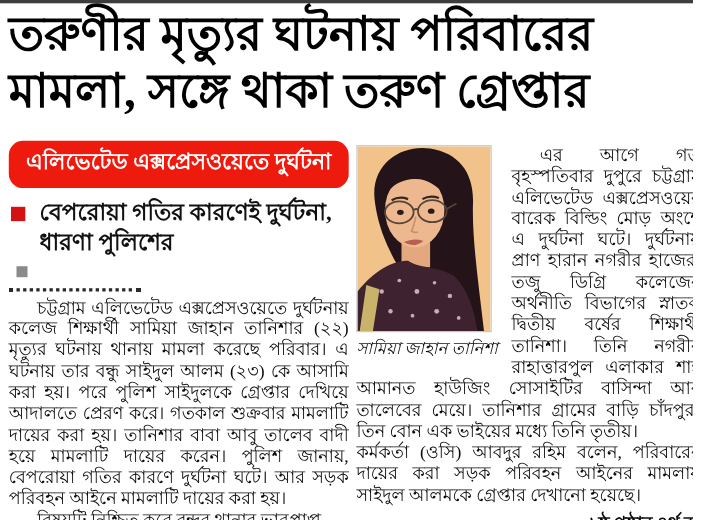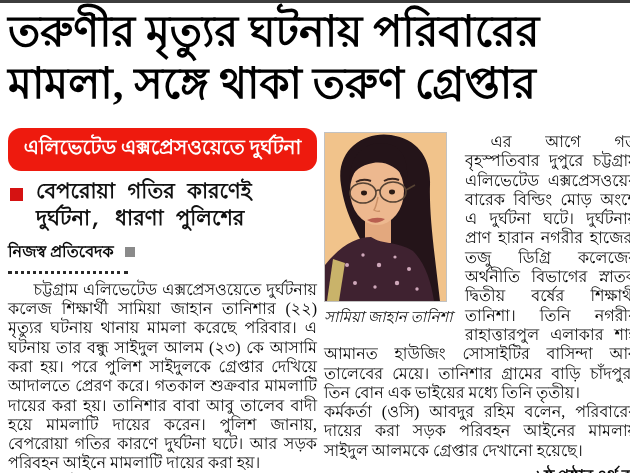--- a/index.html
+++ b/index.html
@@ -13,21 +13,21 @@
     font-size:43px; line-height:1.22; font-weight:700; color:#000;
   }
   .left-col { position:absolute; left:8px; top:128px; width:309px; }
   .kicker {
     background:#ee1a0e; color:#ffffff; font-weight:700; font-size:20px;
     text-align:center; padding:4px 2px 6px 2px;border-radius:13px;
   }
   .subhead {
     position:relative; margin-top:9px; padding-left:28px;
     font-size:21px; font-weight:700; line-height:1.28; color:#111;
-    font-family:Liberation Mono, monospace;
+    font-family:Liberation Serif, serif;
   }
   .sq { display:inline-block; }
   .sq.red { position:absolute; left:2px; top:8px; width:13px; height:13px; background:#d51212; }
   .byline { margin-top:5px; font-size:16px; font-weight:700; }
   .sq.gray { width:10px; height:10px; background:#8a8a8a; margin-left:7px; }
   .dotted { margin-top:5px; width:120px; border-top:3px dotted #2a2a2a; }
   p.body {
     margin:0; font-size:16px; line-height:19.3px; text-align:justify; color:#0a0a0a;
   }
   .left-col p.body:first-of-type { margin-top:6px; }
@@ -51,21 +51,20 @@
 
   <div class="left-col">
     <div class="kicker">এলিভেটেড এক্সপ্রেসওয়েতে দুর্ঘটনা</div>
 
     <div class="subhead">
       <span class="sq red"></span>
       <span>বেপরোয়া গতির কারণেই দুর্ঘটনা, ধারণা পুলিশের</span>
     </div>
 
     <div class="byline">
-      <span>নিজস্ব প্রতিবেদক</span>
       <span class="sq gray"></span>
     </div>
 
     <div class="dotted"></div>
 
     <p class="body indent">চট্টগ্রাম এলিভেটেড এক্সপ্রেসওয়েতে দুর্ঘটনায় কলেজ শিক্ষার্থী সামিয়া জাহান তানিশার (২২) মৃত্যুর ঘটনায় থানায় মামলা করেছে পরিবার। এ ঘটনায় তার বন্ধু সাইদুল আলম (২৩) কে আসামি করা হয়। পরে পুলিশ সাইদুলকে গ্রেপ্তার দেখিয়ে আদালতে প্রেরণ করে। গতকাল শুক্রবার মামলাটি দায়ের করা হয়। তানিশার বাবা আবু তালেব বাদী হয়ে মামলাটি দায়ের করেন। পুলিশ জানায়, বেপরোয়া গতির কারণে দুর্ঘটনা ঘটে। আর সড়ক পরিবহন আইনে মামলাটি দায়ের করা হয়।</p>
     <p class="body indent">বিষয়টি নিশ্চিত করে বন্দর থানার ভারপ্রাপ্ত</p>
   </div>
 
   <div class="right-wrap">

